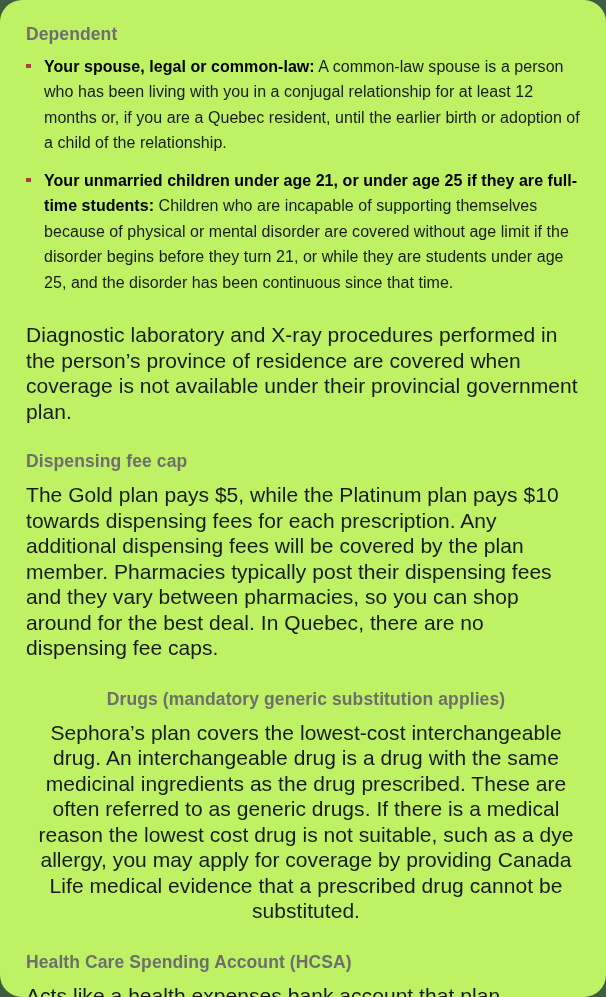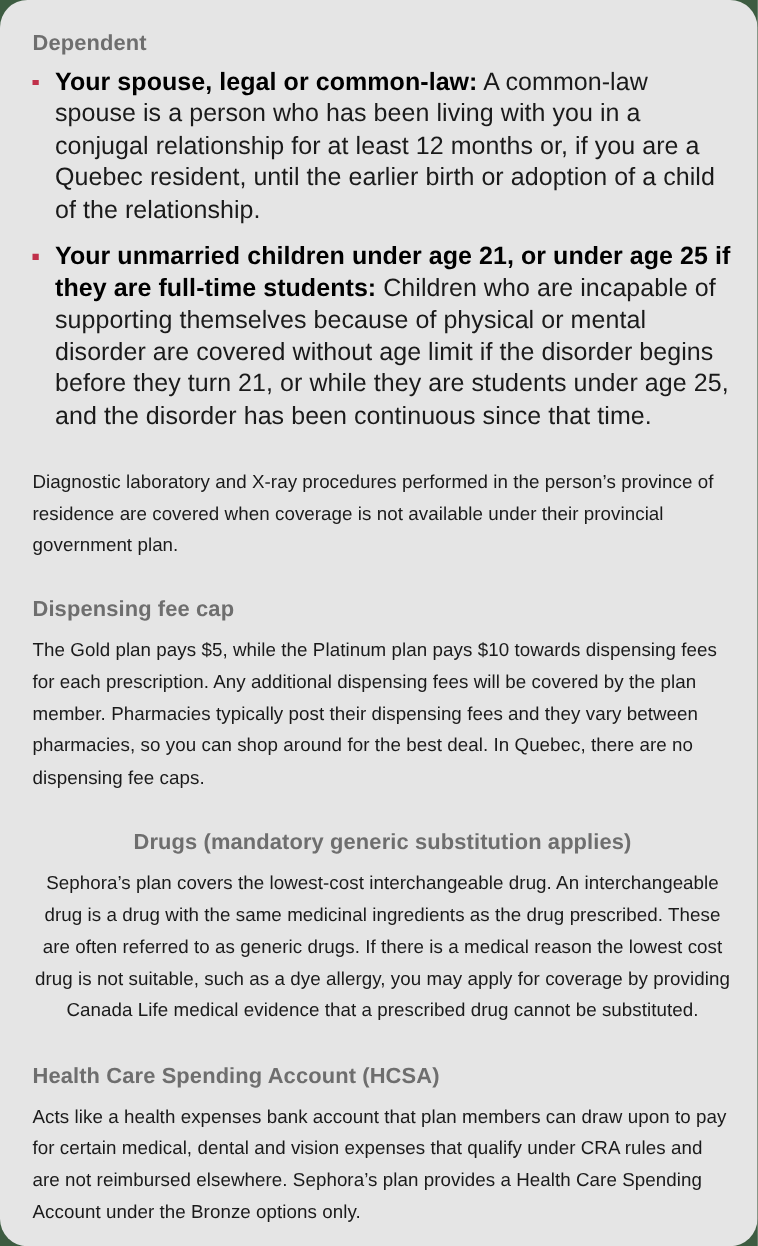--- a/index.html
+++ b/index.html
@@ -11,21 +11,21 @@
     width: 606px;
     height: 997px;
     overflow: hidden;
     font-family: "Liberation Sans", sans-serif;
   }
   .card {
     position: relative;
     box-sizing: border-box;
     width: 606px;
     height: 997px;
-    background: #e5e5e5;
+    background: #bef264;
     border-radius: 22px;
     padding: 24px 20px 0 26px;
     overflow: hidden;
   }
   .section { margin: 0; }
   .section-heading {
     font-size: 17.5px;
     font-weight: bold;
     color: #6e6e6e;
     letter-spacing: 0.1px;
@@ -34,36 +34,36 @@
   }
   .sec-dependent .section-heading { margin-bottom: 8px; }
   .sec-diagnostic { margin-top: 27px; }
   .sec-disability { margin-top: 27px; }
   .sec-dispensing { margin-top: 27px; }
   .sec-drugs { margin-top: 28px; text-align: center; }
   .sec-hcsa { margin-top: 28px; }
 
   p.body-text {
     margin: 0;
-    font-size: 15px;
+    font-size: 21px;
     line-height: 25.5px;
     color: #1a1a1a;
     letter-spacing: 0.05px;
   }
 
   ul.bullet-list {
     list-style: none;
     margin: 0;
     padding: 0;
   }
   ul.bullet-list li {
     position: relative;
     padding-left: 18px;
     margin: 0 0 12px 0;
-    font-size: 20px;
+    font-size: 16px;
     line-height: 25.5px;
     color: #1a1a1a;
     letter-spacing: 0.05px;
   }
   ul.bullet-list li:last-child { margin-bottom: 0; }
   .bullet-marker {
     position: absolute;
     left: 0;
     top: 10px;
     width: 4.5px;

